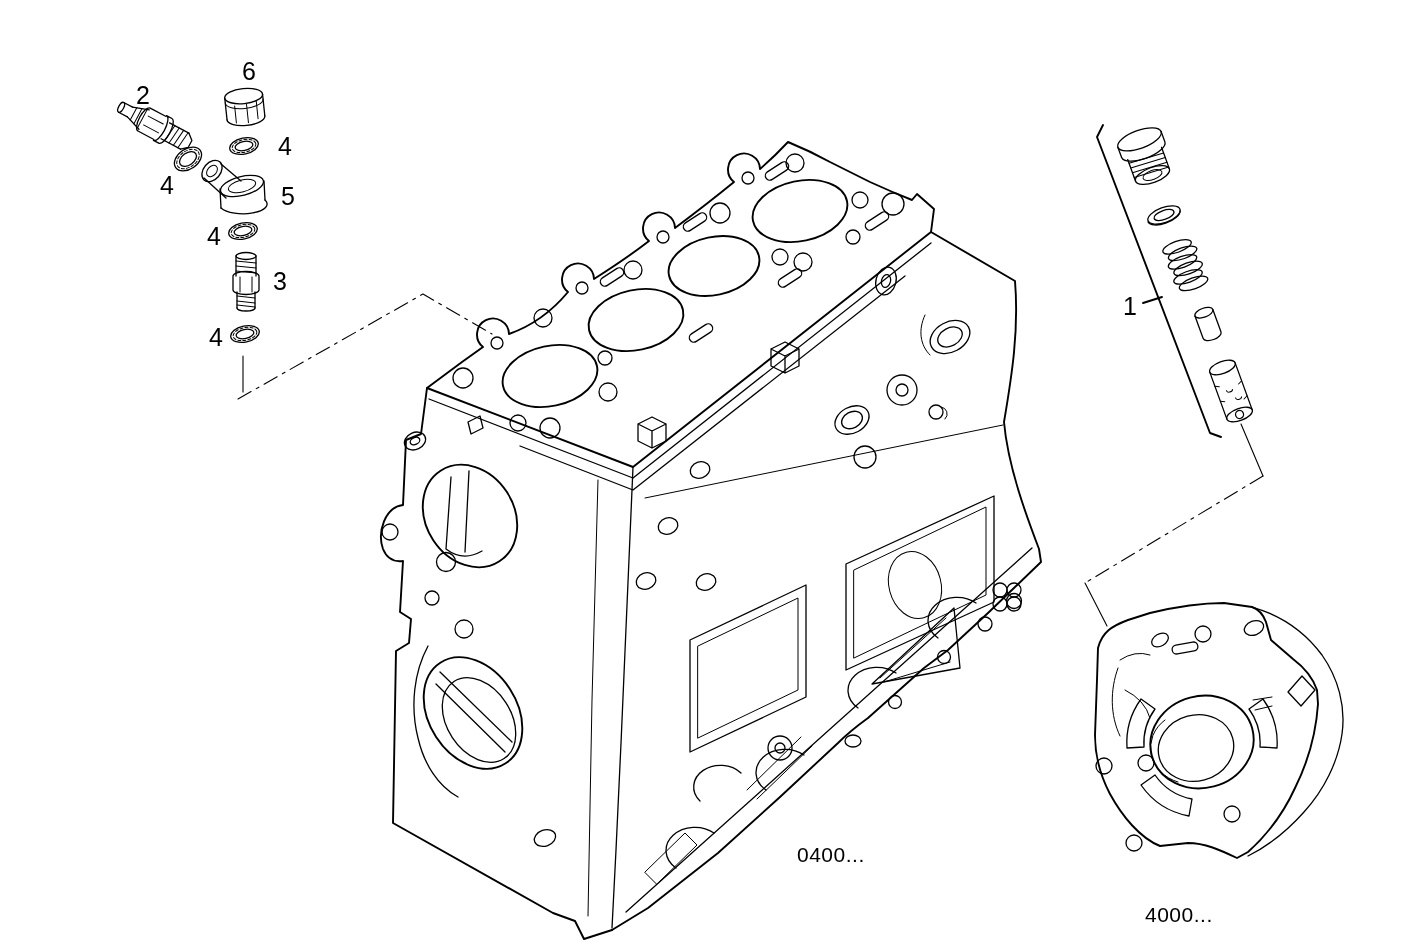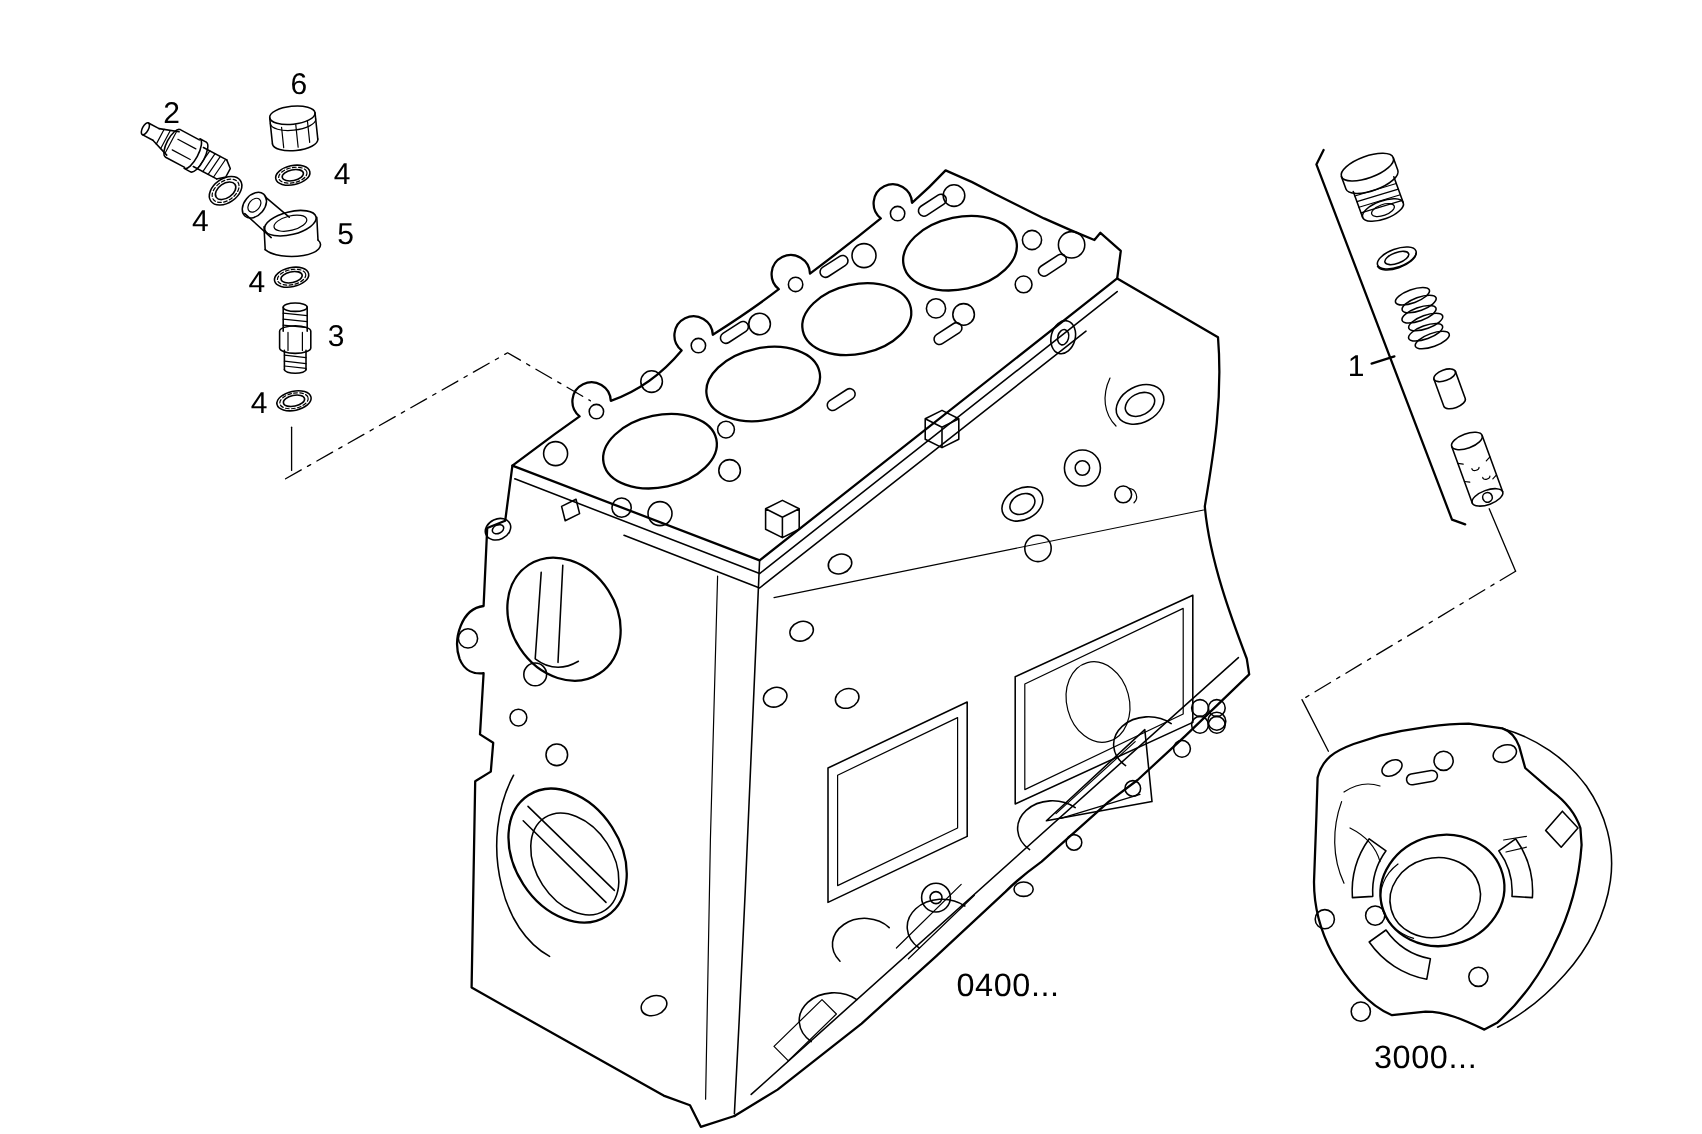--- a/index.html
+++ b/index.html
@@ -7,21 +7,21 @@
          font-family:"Liberation Sans", sans-serif;overflow:hidden;}
   #stage svg{position:absolute;left:0;top:0;}
   svg *{fill:none;stroke:#000000;stroke-width:1.3;stroke-linecap:round;stroke-linejoin:round;}
   .bold{stroke-width:1.9;}
   .part{stroke-width:1.8;}
   .thin{stroke-width:1;}
   .leader{stroke-width:1.1;}
   .dashdot{stroke-width:1.1;stroke-dasharray:15 6 3 6;}
   .callout{position:absolute;transform:translate(-50%,-50%);font-size:25px;color:#000;
            font-family:"Liberation Sans", sans-serif;}
-  .caption{position:absolute;font-size:27px;color:#000;letter-spacing:.5px;}
+  .caption{position:absolute;font-size:21px;color:#000;letter-spacing:.5px;margin-top:37px;}
 </style>
 </head>
 <body>
 
 <div id="stage">
 <svg width="1418" height="945" viewBox="0 0 1418 945">
 
   <g>
 
     <path class="bold" d="M427,388 L462,362 L483,347 A16,16 0 1 1 509,334 Q543,322 568,292 A16,16 0 1 1 594,279 Q627,258 649,241 A16,16 0 1 1 675,228 Q707,204 734,182 A16,16 0 1 1 760,169 Q775,156 788,142 Q810,151 830,162 Q850,172 870,182 Q892,192 912,200 L917,194 L934,209 L931,232 L633,467 Z"></path>
@@ -295,14 +295,14 @@
   <div class="callout" style="left:249px;top:71px">6</div>
   <div class="callout" style="left:167px;top:185px">4</div>
   <div class="callout" style="left:285px;top:146px">4</div>
   <div class="callout" style="left:288px;top:196px">5</div>
   <div class="callout" style="left:214px;top:236px">4</div>
   <div class="callout" style="left:280px;top:281px">3</div>
   <div class="callout" style="left:216px;top:337px">4</div>
   <div class="callout" style="left:1130px;top:306px">1</div>
 
   <div class="caption" style="left:797px;top:806px">0400...</div>
-  <div class="caption" style="left:1145px;top:866px">3000...</div>
+  <div class="caption" style="left:1145px;top:866px">4000...</div>
 </div>
 
 </body></html>

